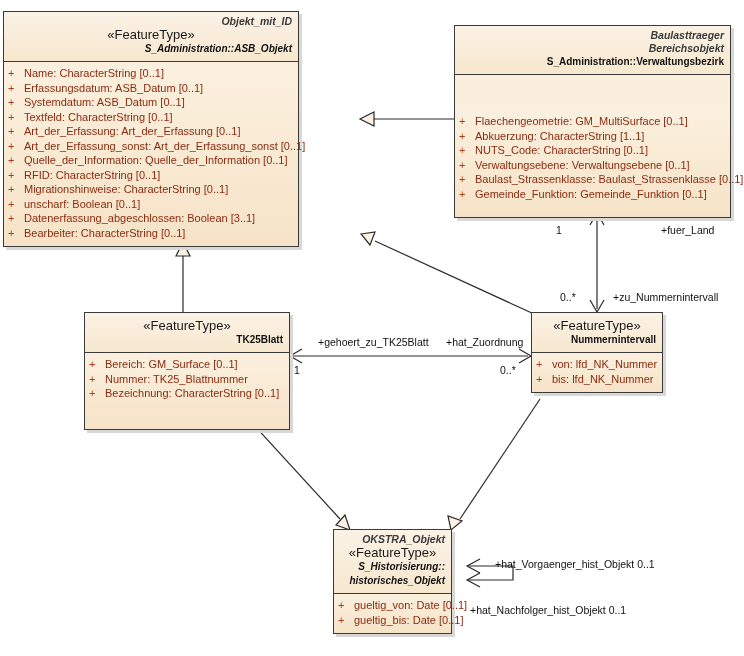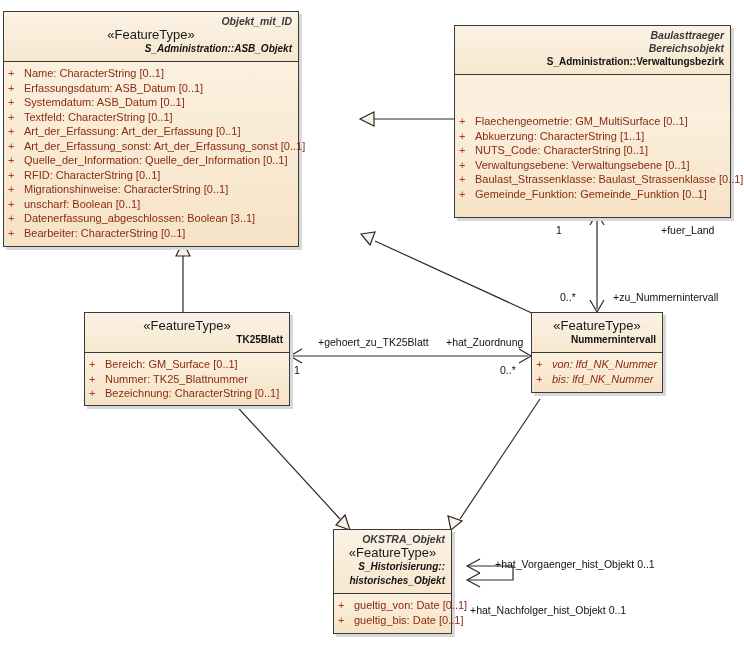--- a/index.html
+++ b/index.html
@@ -184,33 +184,33 @@
       <div class="attr"><span class="vis">+</span><span>Baulast_Strassenklasse: Baulast_Strassenklasse [0..1]</span></div>
       <div class="attr"><span class="vis">+</span><span>Gemeinde_Funktion: Gemeinde_Funktion [0..1]</span></div>
     </div>
   </div>
 
   <div class="uml-class" style="left:84px; top:312px; width:206px;">
     <div class="uml-head" style="padding-top:6px;">
       <div class="stereotype">«FeatureType»</div>
       <div class="classname">TK25Blatt</div>
     </div>
-    <div class="uml-attrs" style="padding-bottom:4px;">
+    <div class="uml-attrs" style="padding-bottom:28px;">
       <div class="attr"><span class="vis">+</span><span>Bereich: GM_Surface [0..1]</span></div>
       <div class="attr"><span class="vis">+</span><span>Nummer: TK25_Blattnummer</span></div>
       <div class="attr"><span class="vis">+</span><span>Bezeichnung: CharacterString [0..1]</span></div>
     </div>
   </div>
 
   <div class="uml-class" style="left:531px; top:312px; width:132px;">
     <div class="uml-head" style="padding-top:6px;">
       <div class="stereotype">«FeatureType»</div>
       <div class="classname">Nummernintervall</div>
     </div>
-    <div class="uml-attrs" style="font-style:italic;">
+    <div class="uml-attrs" style="">
       <div class="attr"><span class="vis">+</span><span>von: lfd_NK_Nummer</span></div>
       <div class="attr"><span class="vis">+</span><span>bis: lfd_NK_Nummer</span></div>
     </div>
   </div>
 
   <div class="uml-class" style="left:333px; top:529px; width:119px;">
     <div class="uml-head">
       <div class="tagline">OKSTRA_Objekt</div>
       <div class="stereotype">«FeatureType»</div>
       <div class="classname abstract">S_Historisierung::</div>

